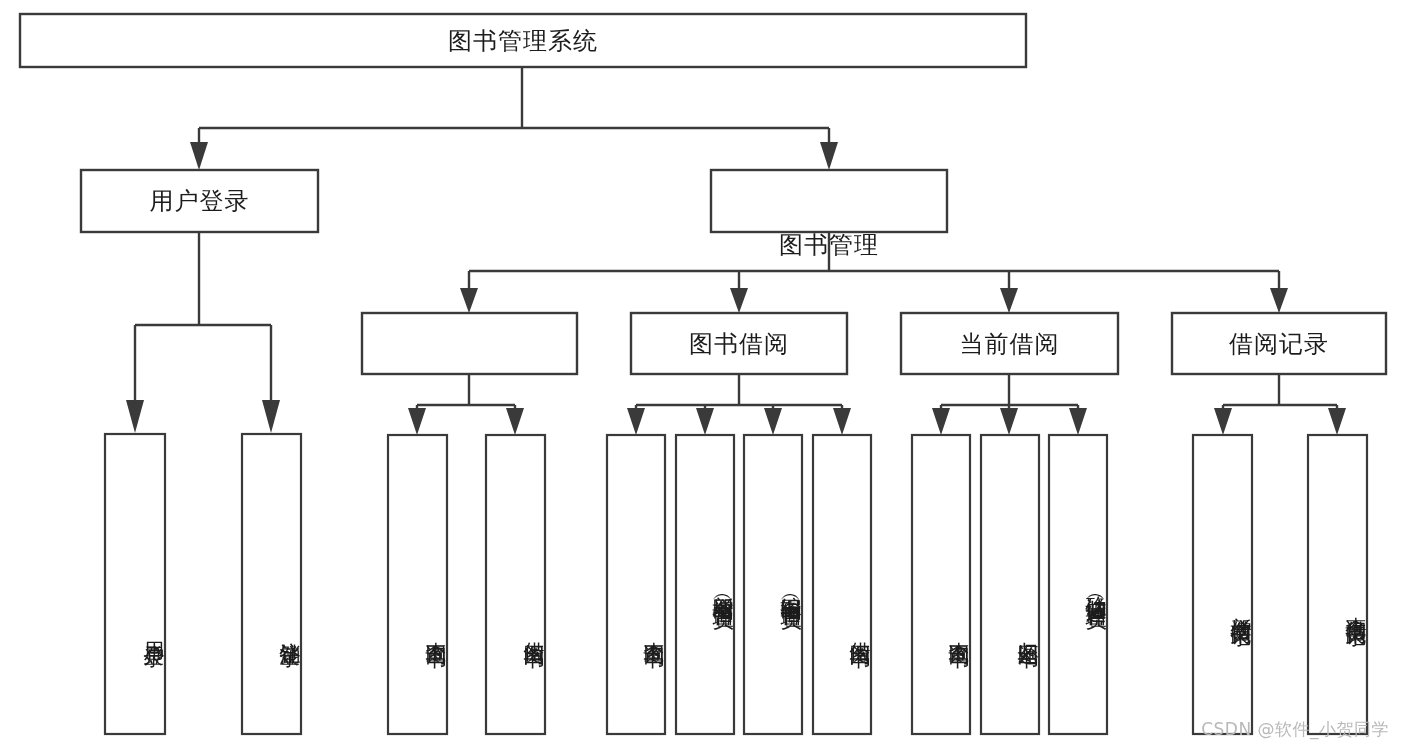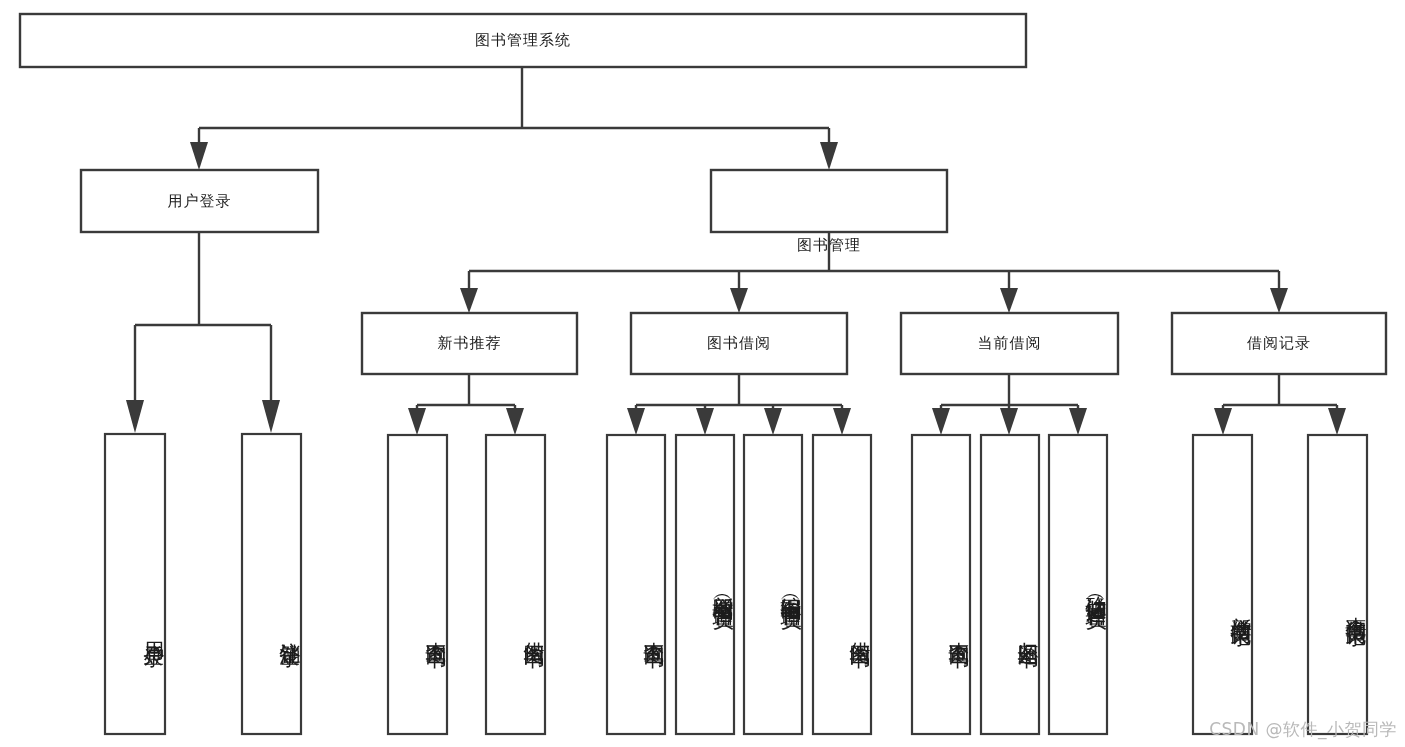--- a/index.html
+++ b/index.html
@@ -57,31 +57,31 @@
     letter-spacing: 2px;
     white-space: nowrap;
     display: flex;
     align-items: flex-start;
     justify-content: center;
     pointer-events: none;
   }
   .hlabel {
     position: absolute;
     font-family: "DejaVu Sans", "Liberation Sans", sans-serif;
-    font-size: 15px;
+    font-size: 24px;
     color: #1c1c1c;
     display: flex;
     align-items: center;
     justify-content: center;
     letter-spacing: 1px;
     pointer-events: none;
   }
   #watermark {
     position: absolute;
-    right: 8px;
+    right: 16px;
     bottom: 6px;
     font-family: "DejaVu Sans", "Liberation Sans", sans-serif;
     font-size: 17px;
     color: #b9b9b9;
     letter-spacing: 0.5px;
     white-space: nowrap;
   }
 </style>
 </head>
 <body>
@@ -195,21 +195,20 @@
     <rect class="node-box-thin" x="1193" y="435" width="59" height="299"></rect>
     <rect class="node-box-thin" x="1308" y="435" width="59" height="299"></rect>
 
   </svg>
 
   <div class="hlabel" style="left:20px; top:14px; width:1006px; height:53px;">图书管理系统</div>
 
   <div class="hlabel" style="left:81px; top:170px; width:237px; height:62px;">用户登录</div>
   <div class="hlabel" style="left:711px; top:170px; width:236px; height:62px;margin-top:44px;">图书管理</div>
 
-  <div class="hlabel" style="left:362px; top:313px; width:215px; height:61px;">新书推荐</div>
   <div class="hlabel" style="left:631px; top:313px; width:216px; height:61px;">图书借阅</div>
   <div class="hlabel" style="left:901px; top:313px; width:217px; height:61px;">当前借阅</div>
   <div class="hlabel" style="left:1172px; top:313px; width:214px; height:61px;text-align:center;">借阅记录</div>
 
   <div class="vlabel" style="left:105px; top:524px; width:60px; height:210px;">用户登录</div>
   <div class="vlabel" style="left:242px; top:524px; width:59px; height:210px;">注销登录</div>
 
   <div class="vlabel" style="left:388px; top:524px; width:59px; height:210px;">查询图书</div>
   <div class="vlabel" style="left:486px; top:524px; width:59px; height:210px;">借阅图书</div>
 

